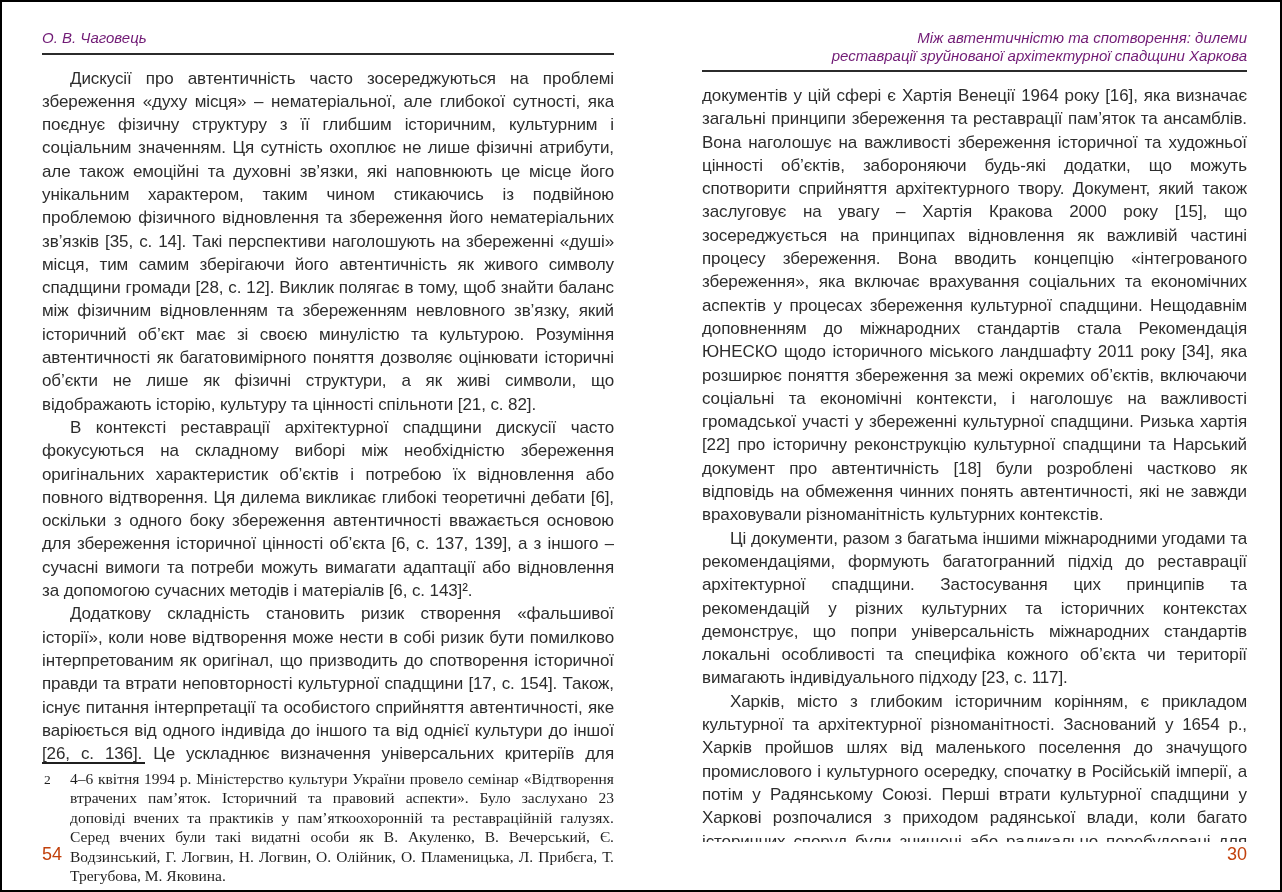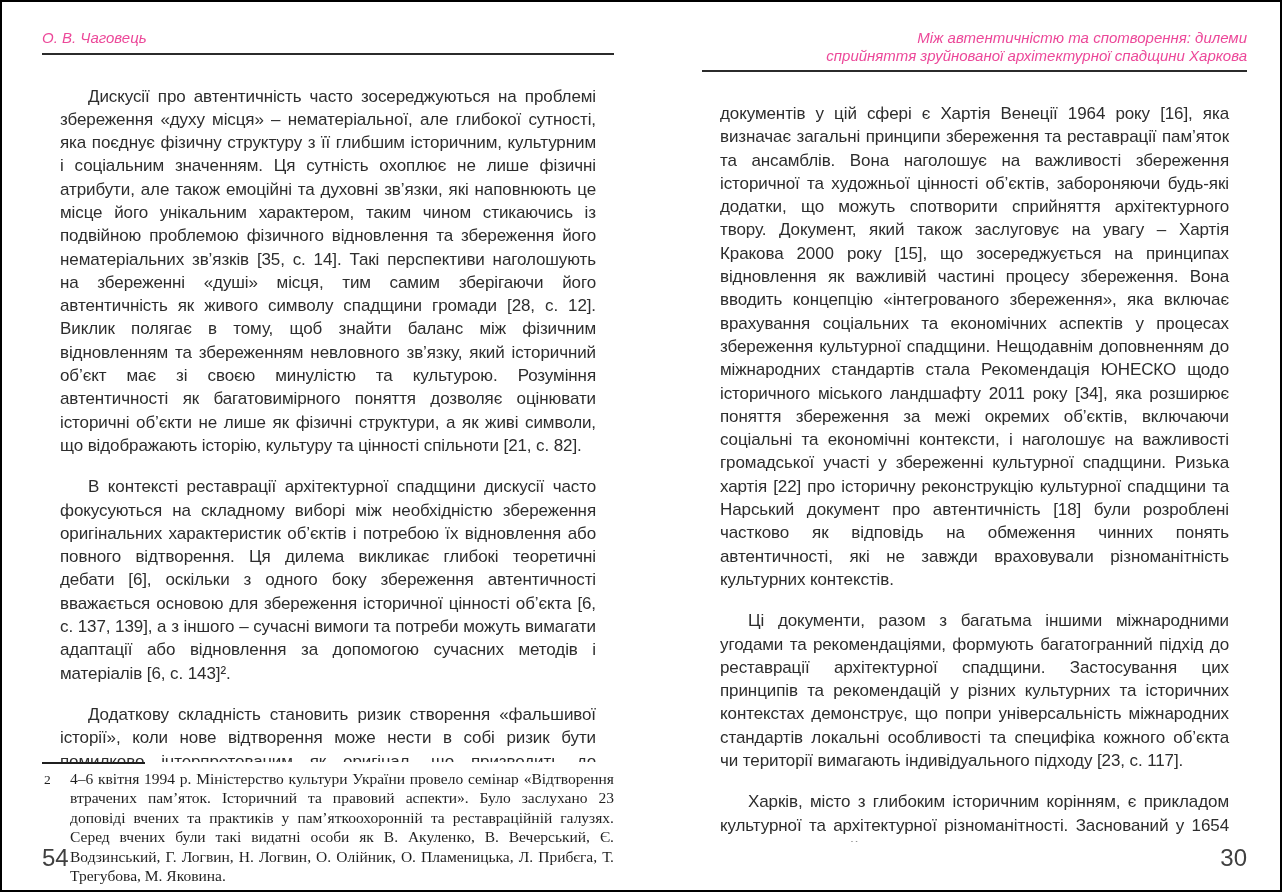--- a/index.html
+++ b/index.html
@@ -19,39 +19,39 @@
     top: 27px;
     height: 840px;
   }
   #page-left  { left: 40px;  width: 572px; }
   #page-right { left: 700px; width: 545px; }
 
   .running-header {
     font-style: italic;
     font-size: 15px;
     line-height: 17.5px;
-    color: #ec4899;
+    color: #701a75;
     padding-bottom: 6px;
     border-bottom: 2px solid #2b2b2b;
   }
   #page-left .running-header { text-align: left; }
   #page-right .running-header { text-align: right; }
 
   .page-body {
     margin-top: 12px;
     font-size: 17px;
     line-height: 23.3px;
     letter-spacing: -0.1px;
     text-align: justify;
     overflow: hidden;
   }
   #page-left  .page-body { height: 695px; }
   #page-right .page-body { height: 758px; }
 
-  .para { margin: 18px; }
+  .para { margin: 0; }
   .para.indent { text-indent: 28px; }
 
   .footnote-block {
     position: absolute;
     left: 0;
     top: 733px;
     width: 100%;
   }
   .footnote-rule {
     width: 103px;
@@ -69,22 +69,22 @@
   }
   .footnote-marker {
     position: absolute;
     left: 2px;
     top: 1px;
     font-size: 13.5px;
   }
   .page-number {
     position: absolute;
     top: 815px;
-    font-size: 24px;
-    color: #404040;
+    font-size: 18px;
+    color: #c2410c;
   }
   #page-left  .page-number { left: 0; }
   #page-right .page-number { right: 0; }
 </style>
 </head>
 <body>
 
 <div id="spread">
 
   <div class="page" id="page-left">
@@ -104,21 +104,21 @@
         <span>4–6 квітня 1994 р. Міністерство культури України провело семінар «Відтворення втрачених пам’яток. Історичний та правовий аспекти». Було заслухано 23 доповіді вчених та практиків у пам’яткоохоронній та реставраційній галузях. Серед вчених були такі видатні особи як В. Акуленко, В. Вечерський, Є. Водзинський, Г. Логвин, Н. Логвин, О. Олійник, О. Пламеницька, Л. Прибєга, Т. Трегубова, М. Яковина.</span>
       </div>
     </div>
 
     <div class="page-number">54</div>
   </div>
 
   <div class="page" id="page-right">
     <div class="running-header">
       <div>Між автентичністю та спотворення: дилеми</div>
-      <div>сприйняття зруйнованої архітектурної спадщини Харкова</div>
+      <div>реставрації зруйнованої архітектурної спадщини Харкова</div>
     </div>
 
     <div class="page-body">
       <p class="para">документів у цій сфері є Хартія Венеції 1964 року [16], яка визначає загальні принципи збереження та реставрації пам’яток та ансамблів. Вона наголошує на важливості збереження історичної та художньої цінності об’єктів, забороняючи будь-які додатки, що можуть спотворити сприйняття архітектурного твору. Документ, який також заслуговує на увагу – Хартія Кракова 2000 року [15], що зосереджується на принципах відновлення як важливій частині процесу збереження. Вона вводить концепцію «інтегрованого збереження», яка включає врахування соціальних та економічних аспектів у процесах збереження культурної спадщини. Нещодавнім доповненням до міжнародних стандартів стала Рекомендація ЮНЕСКО щодо історичного міського ландшафту 2011 року [34], яка розширює поняття збереження за межі окремих об’єктів, включаючи соціальні та економічні контексти, і наголошує на важливості громадської участі у збереженні культурної спадщини. Ризька хартія [22] про історичну реконструкцію культурної спадщини та Нарський документ про автентичність [18] були розроблені частково як відповідь на обмеження чинних понять автентичності, які не завжди враховували різноманітність культурних контекстів.</p>
       <p class="para indent">Ці документи, разом з багатьма іншими міжнародними угодами та рекомендаціями, формують багатогранний підхід до реставрації архітектурної спадщини. Застосування цих принципів та рекомендацій у різних культурних та історичних контекстах демонструє, що попри універсальність міжнародних стандартів локальні особливості та специфіка кожного об’єкта чи території вимагають індивідуального підходу [23, с. 117].</p>
       <p class="para indent">Харків, місто з глибоким історичним корінням, є прикладом культурної та архітектурної різноманітності. Заснований у 1654 р., Харків пройшов шлях від маленького поселення до значущого промислового і культурного осередку, спочатку в Російській імперії, а потім у Радянському Союзі. Перші втрати культурної спадщини у Харкові розпочалися з приходом радянської влади, коли багато історичних споруд були знищені або радикально перебудовані для відповідності новій ідеології, що призвело до непоправних змін у міському архітектурному обличчі [3]. У радянські часи, зокрема у 1960–1970-х рр., в Україні активно розвивалася реставраційна галузь, оновлювалися методичні підходи та вдосконалювалися практичні навички у цій сфері. Цей період відзначався значними зусиллями щодо підвищення ефективності збереження культурної спадщини, що відбувалося на тлі політичних та соціокультурних трансформацій, які впливали на пам’яткоохоронну діяльність [7, с. 339]. З набуттям незалежності України, Харків вступив у новий етап свого розвитку, зберігши статус ключового культурного та промислового вузла. Проте, процес збереження культурної спадщини у місті залишався проблематичним, оскільки численні цінні архітектурні споруди були втрачені через неуважність або цілеспрямовані</p>
     </div>
 
     <div class="page-number">30</div>
   </div>

